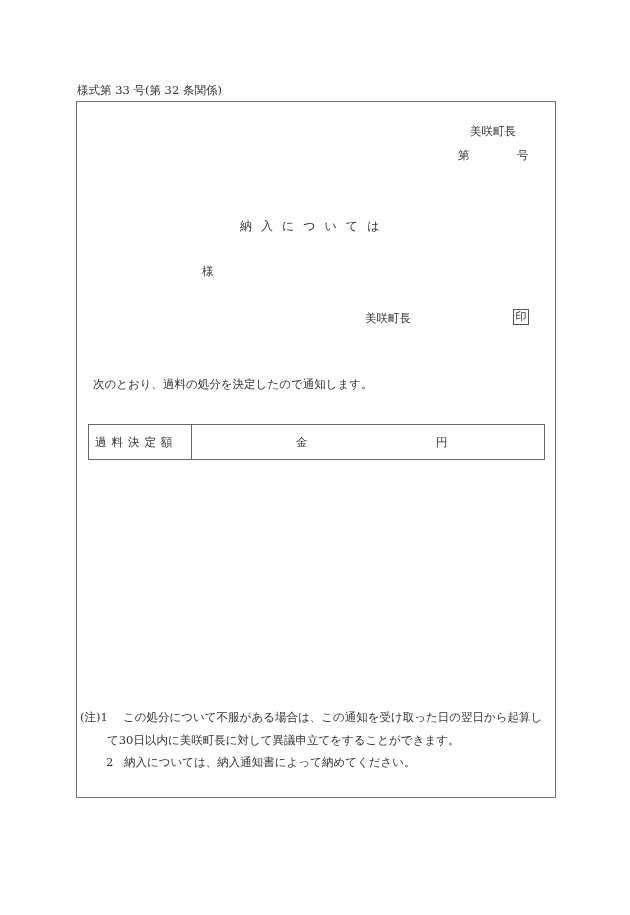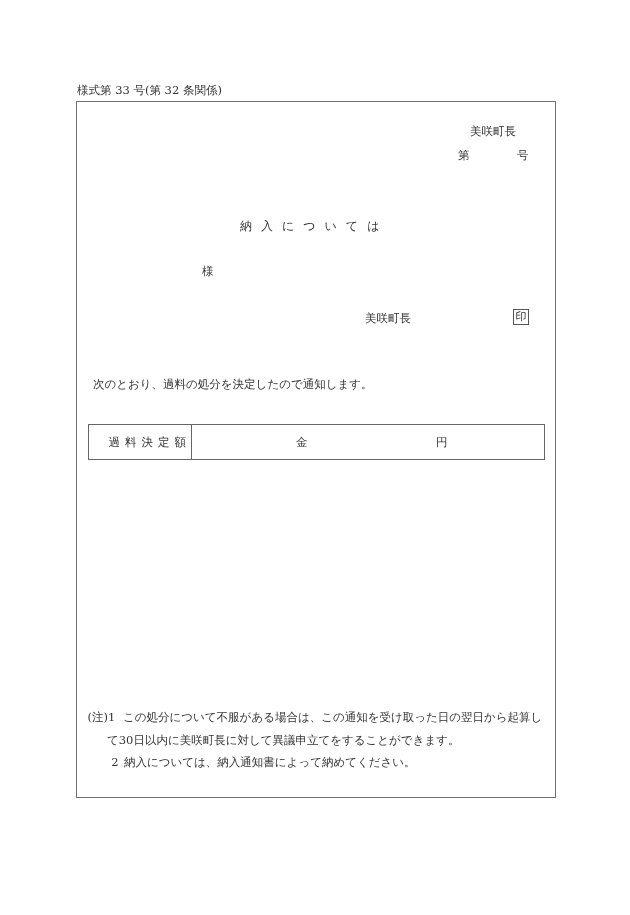--- a/index.html
+++ b/index.html
@@ -18,32 +18,32 @@
   .seal { left: 513px; top: 309px; width: 14px; height: 14px; border: 1px solid #555;
     font-size: 11px; line-height: 14px; text-align: center; box-sizing: content-box; }
   .body-text { left: 93px; top: 377px; font-size: 11.5px; }
   table.fine { position: absolute; left: 88px; top: 424px; width: 457px;
     border-collapse: collapse; font-size: 11.5px; }
   table.fine td { border: 1px solid #666; padding: 0; vertical-align: middle; }
   .c-label { width: 96px; }
   .r1 td { height: 34px; }
   .r2 td { height: 79px; }
   .r3 td { height: 150px; vertical-align: top; }
-  .amt-label { letter-spacing: 5px; padding-left: 6px !important; text-align: right; }
+  .amt-label { letter-spacing: 5px; padding-left: 6px !important; }
   .law-label { padding-left: 4px !important; }
   .amt-cell { position: relative; }
   .kin { position: absolute; left: 104px; top: 10px; }
   .en { position: absolute; left: 244px; top: 10px; }
   .law-lines { padding-left: 16px !important; line-height: 24px; }
   .law-line2 span.jo { margin-left: 24px; }
   .reason-label { padding: 6px 0 0 4px !important; }
   .note1 { left: 80px; top: 710px; font-size: 11.5px; }
   .note1b { left: 107px; top: 733px; font-size: 11.5px; }
   .note2 { left: 106px; top: 755px; font-size: 11.5px; }
-  .note-num { display: inline-block; width: 20px; text-align: center; }
+  .note-num { display: inline-block; width: 20px; }
 </style>
 </head>
 <body>
 
 <div class="abs form-no">様式第 33 号(第 32 条関係)</div>
 
 <div class="frame"></div>
 
 <div class="abs notice-label">美咲町長</div>
 <div class="abs notice-dai">第</div>

